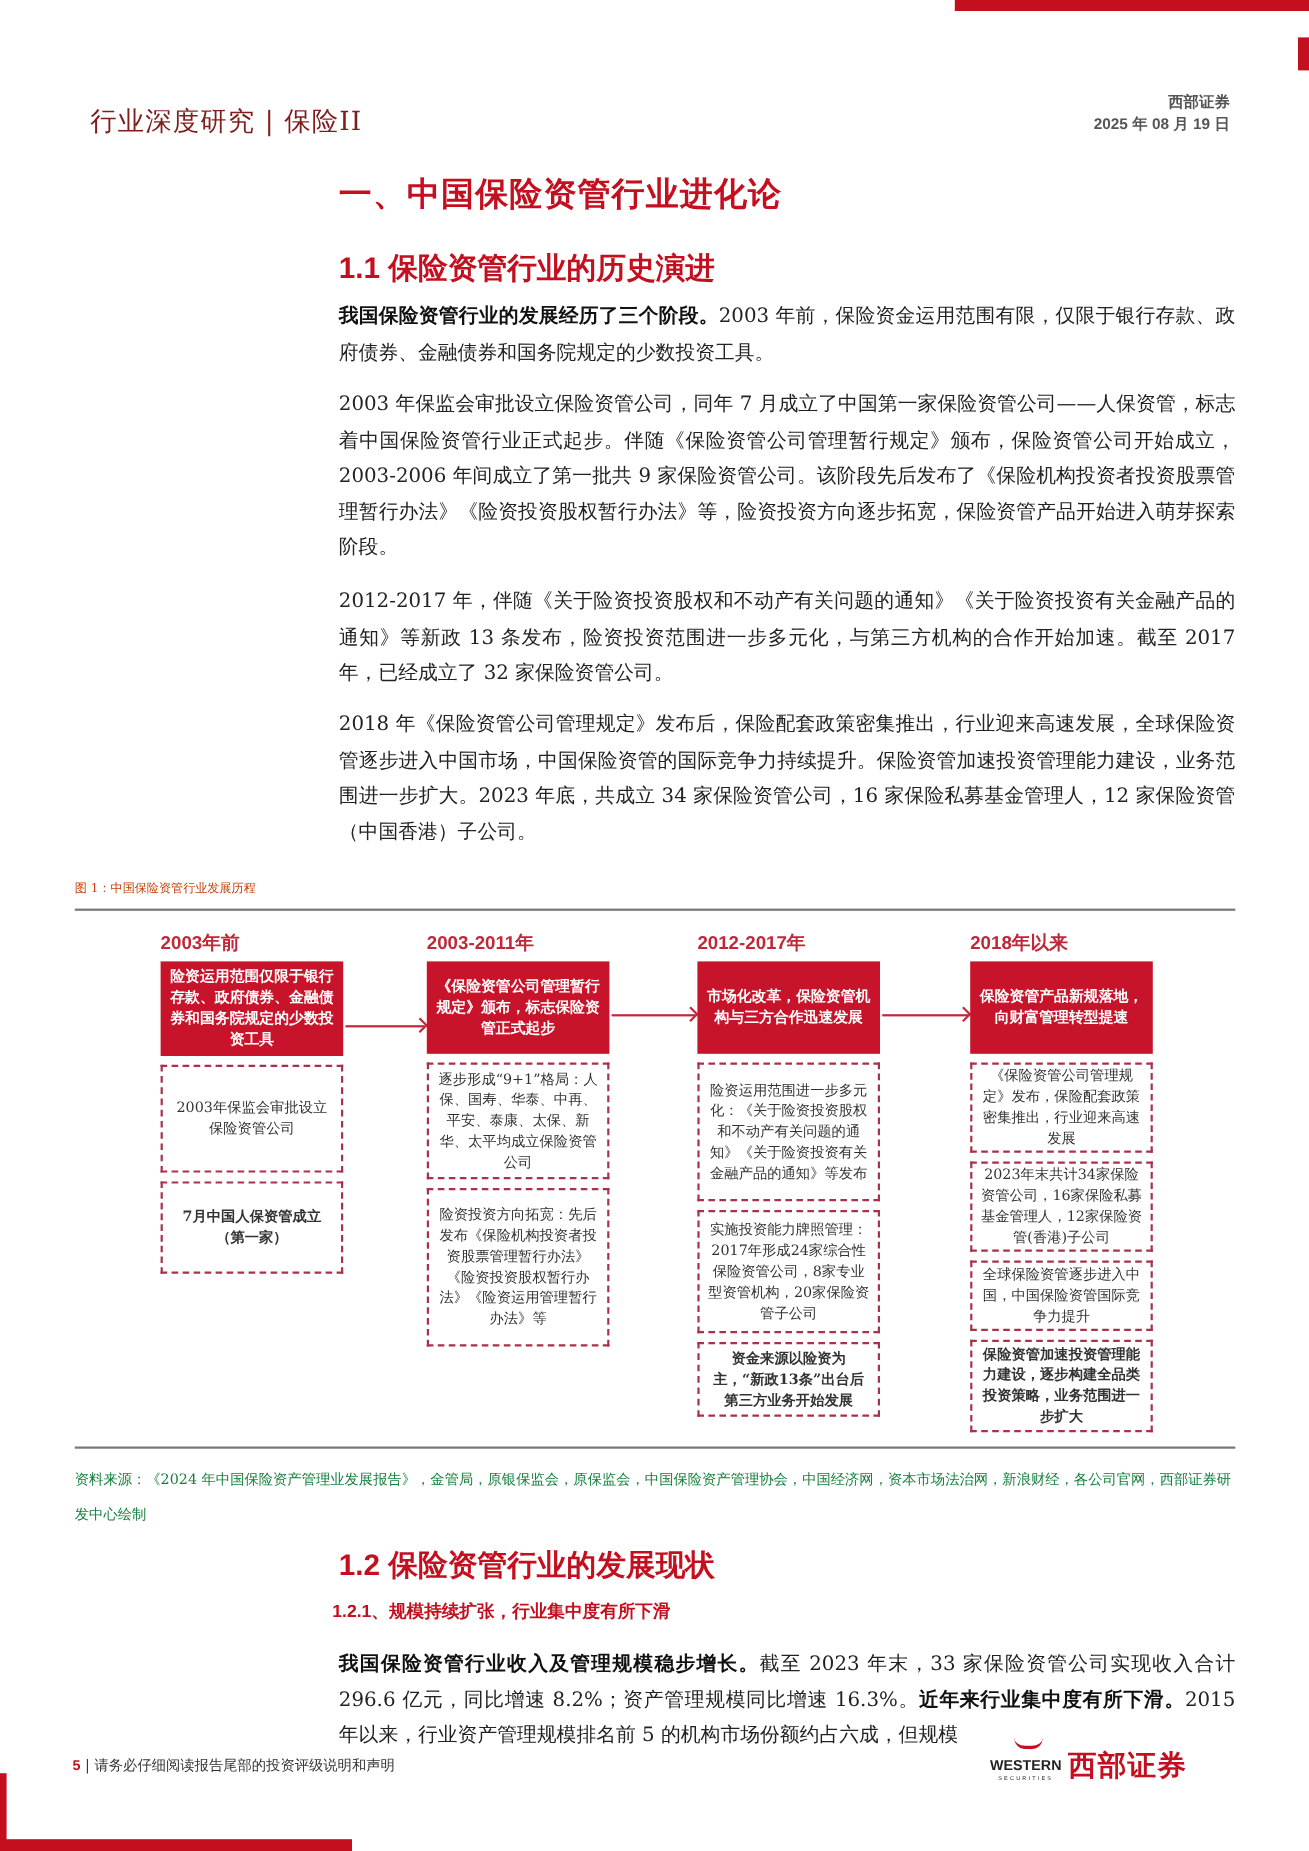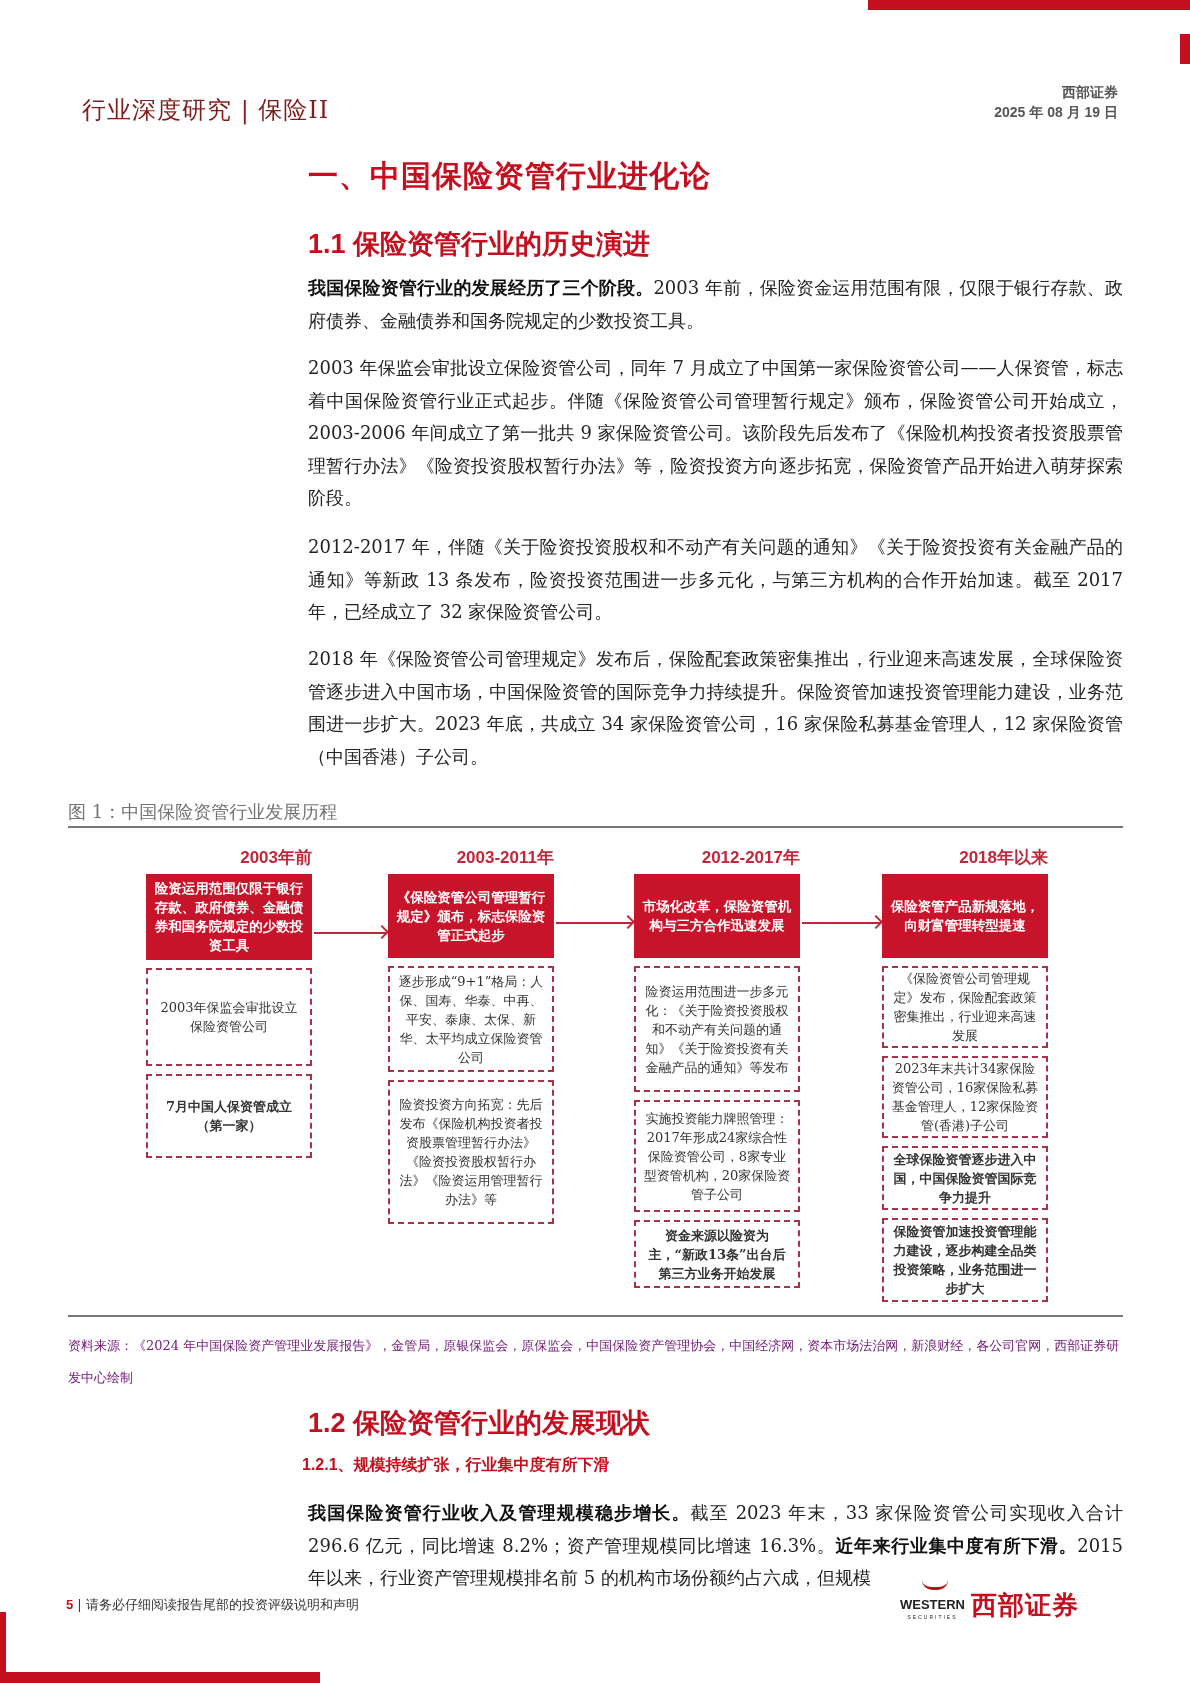--- a/index.html
+++ b/index.html
@@ -11,32 +11,32 @@
   .bar-bottom { position: absolute; left: 0; top: 1672px; width: 320px; height: 11px; background: #c40f1f; }
 
   .hdr-left { position: absolute; left: 82px; top: 94px; font-size: 24px; color: #7f1d1d; letter-spacing: 1px; }
   .hdr-right { position: absolute; right: 72px; top: 82px; text-align: right; font-family: "Liberation Sans", sans-serif; font-weight: bold; color: #555; font-size: 14px; line-height: 20px; }
   h1 { position: absolute; left: 308px; top: 156px; font-size: 30px; color: #c40f1f; font-weight: bold; letter-spacing: 1px; }
   h2 { position: absolute; left: 308px; font-size: 27px; color: #c40f1f; font-weight: bold; font-family: "Liberation Sans", sans-serif; }
   h3 { position: absolute; left: 302px; font-size: 16px; color: #c40f1f; font-weight: bold; font-family: "Liberation Sans", sans-serif; }
   .para { position: absolute; left: 308px; width: 815px; font-size: 18px; line-height: 32.5px; text-align: justify; color: #222; }
   .para b { font-weight: bold; color: #111; }
 
-  .fig-title { position: absolute; left: 68px; top: 800px; font-size: 18px; color: #737373; }
+  .fig-title { position: absolute; left: 68px; top: 800px; font-size: 11px; color: #c2410c; }
   .fig-rule { position: absolute; left: 68px; top: 826px; width: 1055px; height: 2px; background: #777; }
   .fig-rule2 { position: absolute; left: 68px; top: 1315px; width: 1055px; height: 2px; background: #777; }
 
   .col { position: absolute; width: 166px; }
-  .col-title { text-align: right; font-family: "Liberation Sans", sans-serif; font-size: 17px; font-weight: bold; color: #c0283a; height: 28px; }
+  .col-title { text-align: left; font-family: "Liberation Sans", sans-serif; font-size: 17px; font-weight: bold; color: #c0283a; height: 28px; }
   .red-box { background: #c8142a; color: #fff; font-size: 13.5px; font-weight: bold; text-align: center; line-height: 19px; padding: 8px 6px; display: flex; align-items: center; justify-content: center; }
   .dash-box { border: 2px dashed #a8324a; color: #333; font-size: 13px; text-align: center; line-height: 19px; padding: 6px 6px; margin-top: 8px; display: flex; align-items: center; justify-content: center; }
   .arrow { position: absolute; height: 2px; background: #c0283a; }
   .arrow::after { content: ""; position: absolute; right: -1px; top: -5px; width: 8px; height: 8px; border-right: 2px solid #c0283a; border-top: 2px solid #c0283a; transform: rotate(45deg); }
 
-  .source { position: absolute; left: 68px; top: 1330px; width: 1055px; font-size: 13px; color: #701a75; line-height: 32px; }
+  .source { position: absolute; left: 68px; top: 1330px; width: 1055px; font-size: 13px; color: #15803d; line-height: 32px; }
 
   .footer-note { position: absolute; left: 66px; top: 1596px; font-size: 13px; color: #333; }
   .footer-note .pg { color: #c40f1f; font-weight: bold; font-family: "Liberation Sans", sans-serif; }
   .logo { position: absolute; left: 900px; top: 1588px; display: flex; align-items: flex-end; }
   .logo-en { font-family: "Liberation Sans", sans-serif; font-weight: bold; font-size: 13px; color: #222; line-height: 12px; text-align: center; margin-right: 6px; }
   .logo-en small { display: block; font-size: 5px; letter-spacing: 2px; font-weight: normal; }
   .logo-cn { font-family: "Liberation Sans", sans-serif; font-weight: bold; font-size: 26px; color: #c40f1f; letter-spacing: 1px; }
   .horns { position: absolute; left: 22px; top: -8px; width: 26px; height: 10px; border-bottom: 3px solid #c40f1f; border-radius: 0 0 14px 14px; }
 </style>
 </head>
@@ -87,21 +87,21 @@
   <div class="dash-box" style="height:112px">实施投资能力牌照管理：2017年形成24家综合性保险资管公司，8家专业型资管机构，20家保险资管子公司</div>
   <div class="dash-box" style="height:68px; font-weight:bold">资金来源以险资为主，“新政13条”出台后第三方业务开始发展</div>
 </div>
 <div class="arrow" style="left:802px; top:922px; width:78px;"></div>
 
 <div class="col" style="left:882px; top:846px;">
   <div class="col-title">2018年以来</div>
   <div class="red-box" style="height:84px">保险资管产品新规落地，向财富管理转型提速</div>
   <div class="dash-box" style="height:82px">《保险资管公司管理规定》发布，保险配套政策密集推出，行业迎来高速发展</div>
   <div class="dash-box" style="height:82px">2023年末共计34家保险资管公司，16家保险私募基金管理人，12家保险资管(香港)子公司</div>
-  <div class="dash-box" style="height:64px; font-weight:bold">全球保险资管逐步进入中国，中国保险资管国际竞争力提升</div>
+  <div class="dash-box" style="height:64px; font-weight:normal">全球保险资管逐步进入中国，中国保险资管国际竞争力提升</div>
   <div class="dash-box" style="height:84px; font-weight:bold">保险资管加速投资管理能力建设，逐步构建全品类投资策略，业务范围进一步扩大</div>
 </div>
 
 <div class="fig-rule2"></div>
 <div class="source">资料来源：《2024 年中国保险资产管理业发展报告》，金管局，原银保监会，原保监会，中国保险资产管理协会，中国经济网，资本市场法治网，新浪财经，各公司官网，西部证券研发中心绘制</div>
 
 <h2 style="top:1405px">1.2  保险资管行业的发展现状</h2>
 <h3 style="top:1455px">1.2.1、规模持续扩张，行业集中度有所下滑</h3>
 <p class="para" style="top:1497px"><b>我国保险资管行业收入及管理规模稳步增长。</b><span>截至 2023 年末，33 家保险资管公司实现收入合计 296.6 亿元，同比增速 8.2%；资产管理规模同比增速 16.3%。</span><b>近年来行业集中度有所下滑。</b><span>2015 年以来，行业资产管理规模排名前 5 的机构市场份额约占六成，但规模</span></p>
 

